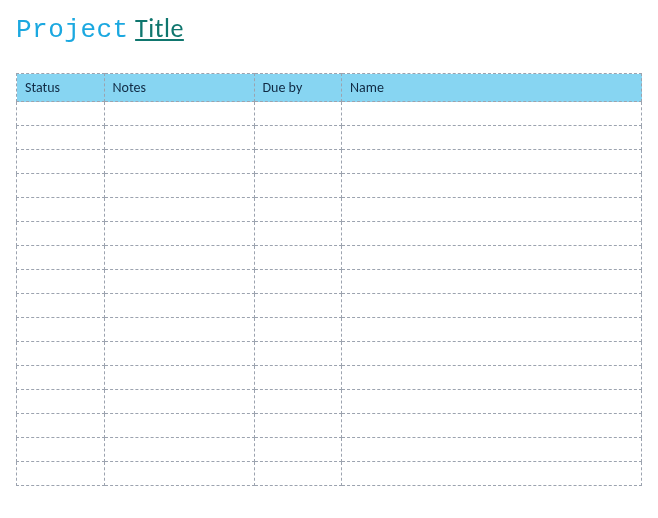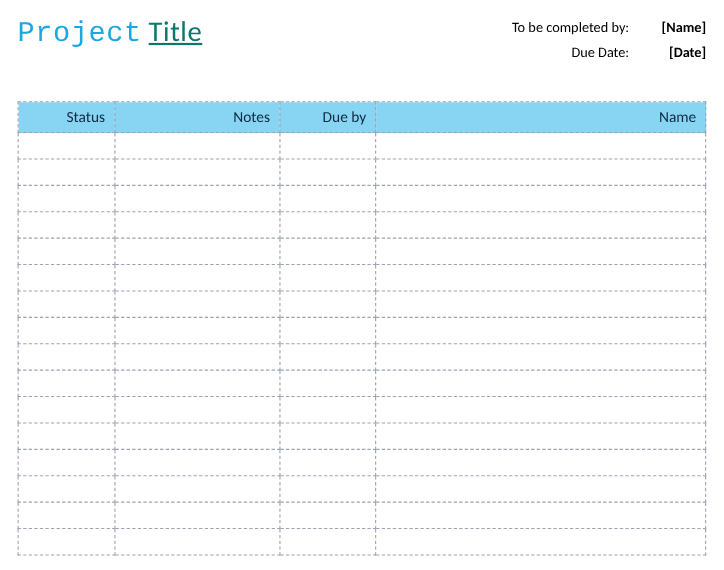--- a/index.html
+++ b/index.html
@@ -38,21 +38,21 @@
     .meta-label { min-width: 130px; text-align: right; }
     .meta-value { font-weight: bold; min-width: 50px; text-align: right; }
     table {
       width: 100%;
       border-collapse: collapse;
       table-layout: fixed;
     }
     thead th {
       background: #87d5f2;
       color: #102a43;
-      text-align: right;
+      text-align: left;
       font-weight: 400;
       font-size: 14px;
       padding: 5px 8px;
       border: 1px dashed #9ca3af;
     }
     tbody td {
       border: 1px dashed #9ca3af;
       height: 24px;
       padding: 0 6px;
       font-size: 13px;
@@ -62,30 +62,20 @@
     col.c-dueby  { width: 14%; }
     col.c-notes  { width: 48%; }
   </style>
 </head>
 <body>
 
 <div class="header">
   <div class="title">
     <span class="title-word1">Project</span>
     <span class="title-word2">Title</span>
-  </div>
-  <div class="meta">
-    <div class="meta-row">
-      <span class="meta-label">To be completed by:</span>
-      <span class="meta-value">[Name]</span>
-    </div>
-    <div class="meta-row">
-      <span class="meta-label">Due Date:</span>
-      <span class="meta-value">[Date]</span>
-    </div>
   </div>
 </div>
 
 <table>
   <colgroup>
     <col class="c-status">
       <col class="c-tasks">
       <col class="c-dueby">
       <col class="c-notes">
   </colgroup>

